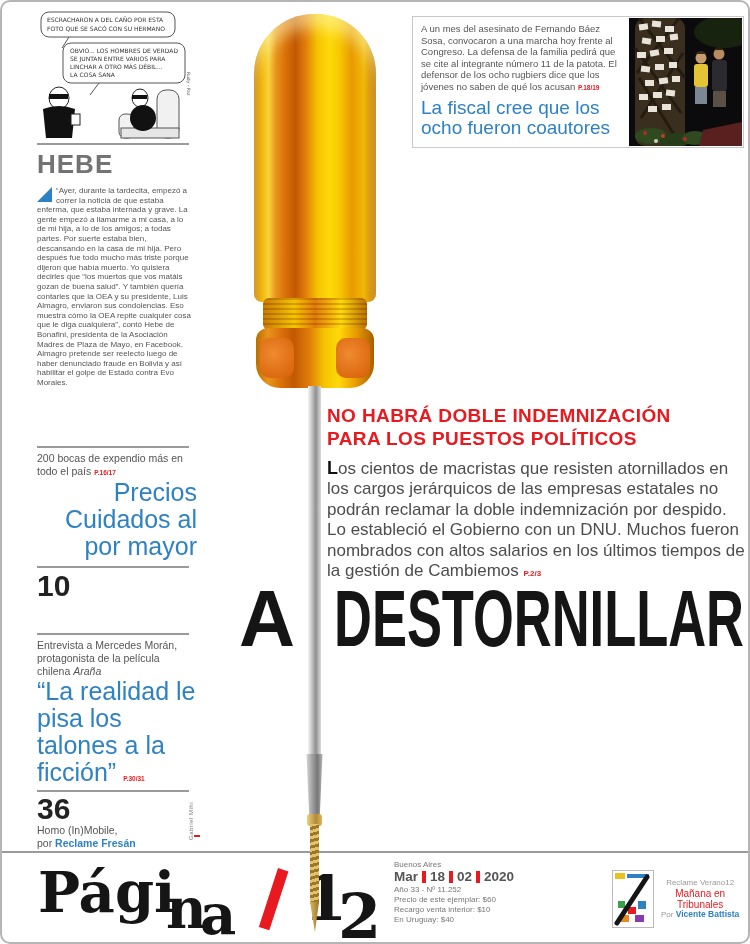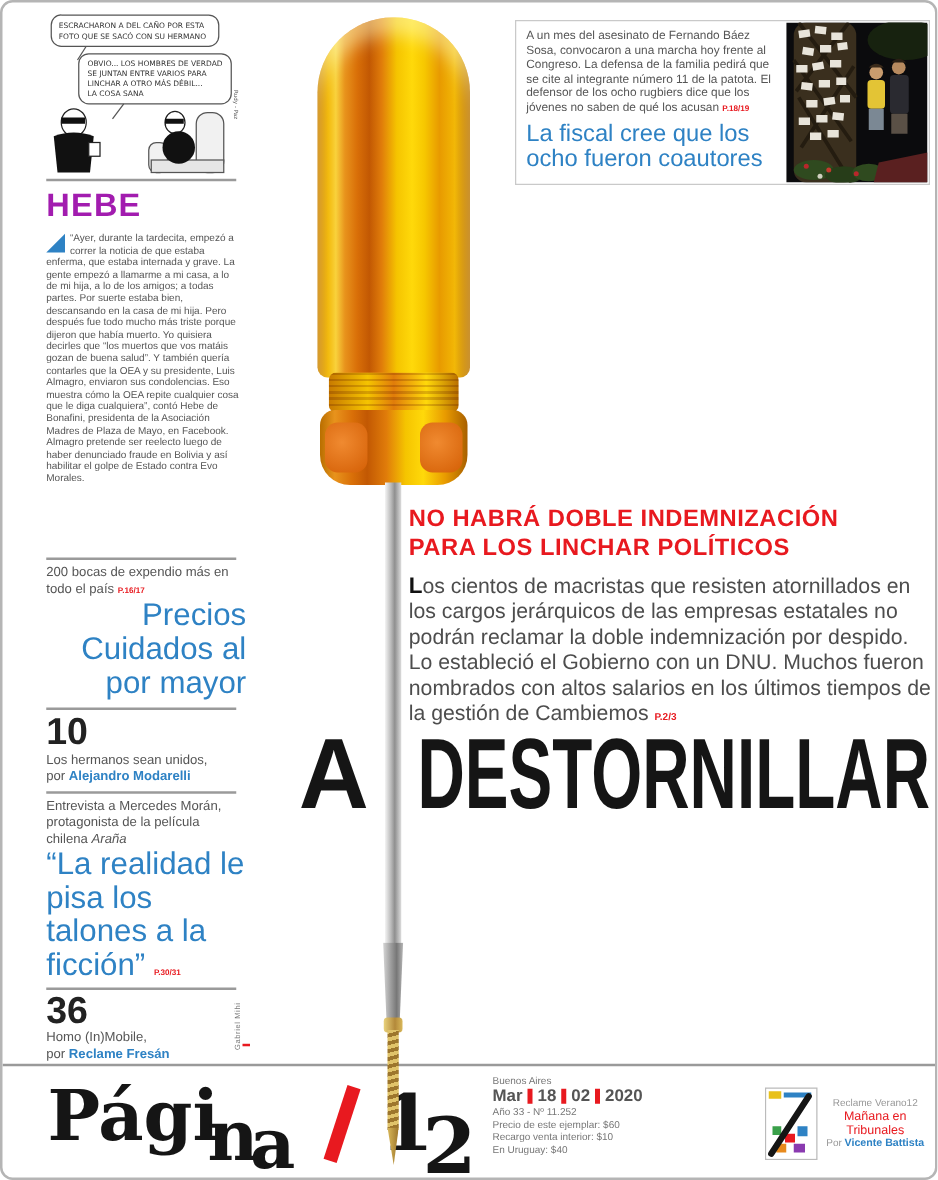--- a/index.html
+++ b/index.html
@@ -4,21 +4,21 @@
 <style>
   html,body{margin:0;padding:0;background:#fff;}
   .page{
     position:relative;width:746px;height:940px;background:#fff;
     border:2px solid #b5b5b5;border-radius:10px;overflow:hidden;
     font-family:"Liberation Sans",sans-serif;color:#333;
   }
   .abs{position:absolute;}
   .rule{position:absolute;height:2px;background:#9a9a9a;}
   
-  .hebe-title{position:absolute;left:35px;top:147px;font-size:26px;font-weight:bold;color:#a21caf;letter-spacing:1px;}
+  .hebe-title{position:absolute;left:35px;top:147px;font-size:26px;font-weight:bold;color:#737373;letter-spacing:1px;}
   .hebe-body{position:absolute;left:35px;top:184px;width:157px;font-size:8px;line-height:1.2;color:#555;text-align:left;}
   .quote-tri{float:left;width:0;height:0;border-left:15px solid transparent;border-bottom:15px solid #2e82c4;margin:1px 4px 0 0;}
   .kicker{position:absolute;left:35px;color:#555;font-size:10.5px;line-height:1.25;width:156px;}
   .pref{color:#e8191f;font-size:6.5px;font-weight:bold;}
   .blue-hl{position:absolute;left:35px;color:#2e82c4;font-weight:400;}
   .hl-precios{top:477px;font-size:25px;line-height:27px;width:160px;text-align:right;}
   .hl-ficcion{top:676px;font-size:25px;line-height:27px;width:165px;}
   .bignum{position:absolute;left:35px;font-size:30px;color:#222;font-weight:700;}
   .sec-line{position:absolute;left:35px;font-size:10.5px;line-height:1.25;color:#555;width:156px;}
   .author{color:#2e82c4;font-weight:bold;}
@@ -108,24 +108,20 @@
   <div class="hebe-body">
     <span class="quote-tri"></span><span>“Ayer, durante la tardecita, empezó a correr la noticia de que estaba enferma, que estaba internada y grave. La gente empezó a llamarme a mi casa, a lo de mi hija, a lo de los amigos; a todas partes. Por suerte estaba bien, descansando en la casa de mi hija. Pero después fue todo mucho más triste porque dijeron que había muerto. Yo quisiera decirles que “los muertos que vos matáis gozan de buena salud”. Y también quería contarles que la OEA y su presidente, Luis Almagro, enviaron sus condolencias. Eso muestra cómo la OEA repite cualquier cosa que le diga cualquiera”, contó Hebe de Bonafini, presidenta de la Asociación Madres de Plaza de Mayo, en Facebook. Almagro pretende ser reelecto luego de haber denunciado fraude en Bolivia y así habilitar el golpe de Estado contra Evo Morales.</span>
   </div>
 
   <div class="rule" style="left:35px;top:444px;width:152px;"></div>
   <div class="kicker" style="top:450px;"><span>200 bocas de expendio más en todo el país </span><span class="pref">P.16/17</span></div>
   <div class="blue-hl hl-precios">Precios Cuidados al por mayor</div>
 
   <div class="rule" style="left:35px;top:564px;width:152px;"></div>
   <div class="bignum" style="top:567px;">10</div>
-  <div class="sec-line" style="top:600px;">
-    <span>Los hermanos sean unidos,</span><br>
-    <span>por </span><span class="author">Alejandro Modarelli</span>
-  </div>
 
   <div class="rule" style="left:35px;top:631px;width:152px;"></div>
   <div class="kicker" style="top:637px;"><span>Entrevista a Mercedes Morán, protagonista de la película chilena </span><span class="italic">Araña</span></div>
   <div class="blue-hl hl-ficcion"><span>“La realidad le pisa los talones a la ficción”</span> <span class="pref">P.30/31</span></div>
 
   <div class="rule" style="left:35px;top:788px;width:152px;"></div>
   <div class="bignum" style="top:790px;">36</div>
   <div class="sec-line" style="top:822px;">
     <span>Homo (In)Mobile,</span><br>
     <span>por </span><span class="author">Reclame Fresán</span>
@@ -190,21 +186,21 @@
   <div class="sd abs sd-bump" style="left:258px;"></div>
   <div class="sd abs sd-bump" style="left:334px;"></div>
   <div class="sd abs sd-shaft"></div>
   <div class="sd abs sd-blade"></div>
   <div class="sd abs sd-ferrule"></div>
   <div class="sd abs sd-screw"></div>
   <div class="sd abs sd-tip"></div>
 
   <div class="red-kicker">
     <span>NO HABRÁ DOBLE INDEMNIZACIÓN</span><br>
-    <span>PARA LOS LINCHAR POLÍTICOS</span>
+    <span>PARA LOS PUESTOS POLÍTICOS</span>
   </div>
   <p class="lead"><span class="lead-initial">L</span><span>os cientos de macristas que resisten atornillados en los cargos jerárquicos de las empresas estatales no podrán reclamar la doble indemnización por despido. Lo estableció el Gobierno con un DNU. Muchos fueron nombrados con altos salarios en los últimos tiempos de la gestión de Cambiemos </span><span class="pref">P.2/3</span></p>
 
   <svg class="big-hl" width="510" height="74" viewBox="0 0 510 74">
     <text x="2" y="65" font-size="80" font-weight="bold" fill="#151515" font-family="Liberation Sans, sans-serif" textLength="56" lengthAdjust="spacingAndGlyphs">A</text>
     <text x="97" y="65" font-size="80" font-weight="bold" fill="#151515" font-family="Liberation Sans, sans-serif" textLength="410" lengthAdjust="spacingAndGlyphs">DESTORNILLAR</text>
   </svg>
 
   <div class="rule" style="left:0;top:849px;width:746px;"></div>
 

